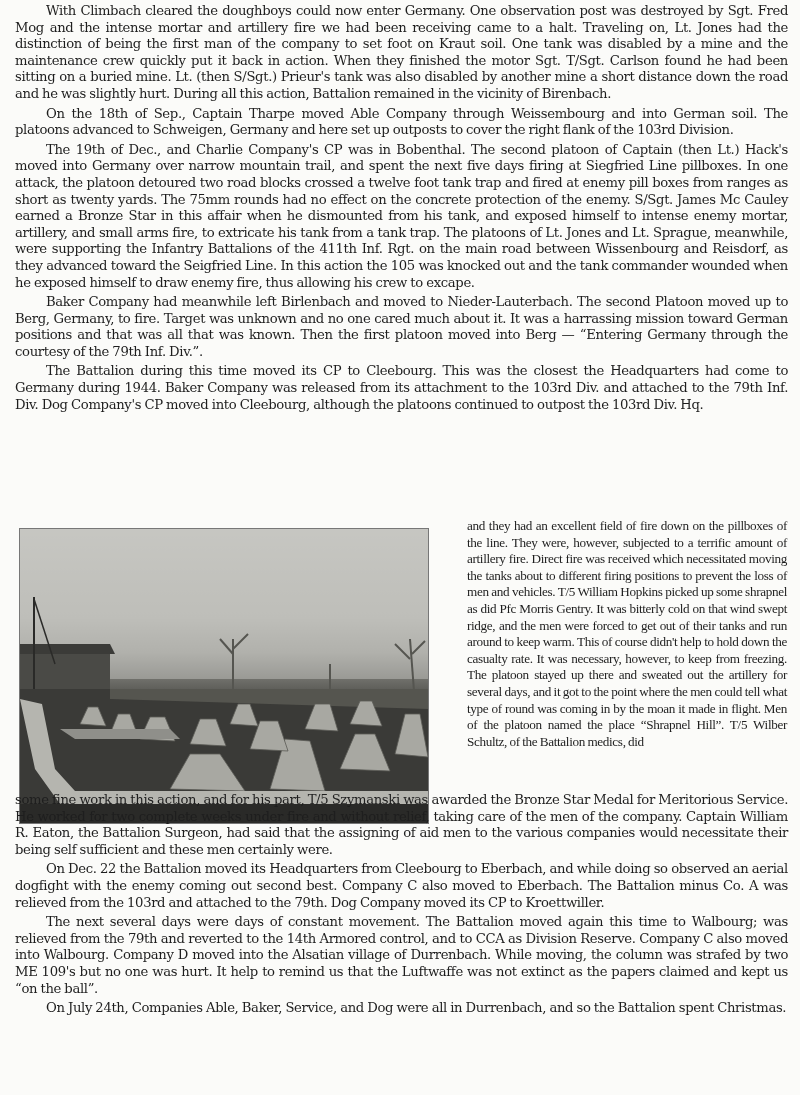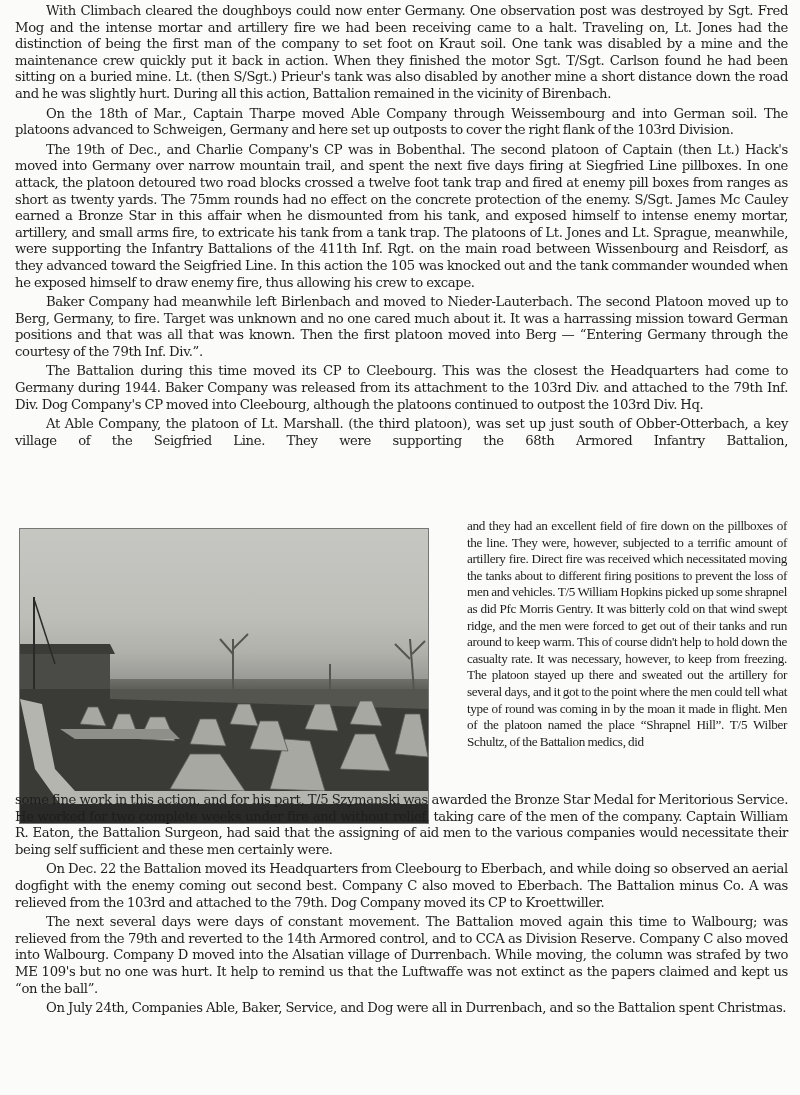--- a/index.html
+++ b/index.html
@@ -43,25 +43,24 @@
   }
   .photo svg { position: absolute; left: 0; top: 0; }
 </style>
 </head>
 <body>
 
 <div class="page">
 
   <div class="col top">
     <p>With Climbach cleared the doughboys could now enter Germany. One observation post was destroyed by Sgt. Fred Mog and the intense mortar and artillery fire we had been receiving came to a halt. Traveling on, Lt. Jones had the distinction of being the first man of the company to set foot on Kraut soil. One tank was disabled by a mine and the maintenance crew quickly put it back in action. When they finished the motor Sgt. T/Sgt. Carlson found he had been sitting on a buried mine. Lt. (then S/Sgt.) Prieur's tank was also disabled by another mine a short distance down the road and he was slightly hurt. During all this action, Battalion remained in the vicinity of Birenbach.</p>
-    <p>On the 18th of Mar., Captain Tharpe moved Able Company through Weissembourg and into German soil. The platoons advanced to Schweigen, Germany and here set up outposts to cover the right flank of the 103rd Division.</p>
+    <p>On the 18th of Sep., Captain Tharpe moved Able Company through Weissembourg and into German soil. The platoons advanced to Schweigen, Germany and here set up outposts to cover the right flank of the 103rd Division.</p>
     <p>The 19th of Dec., and Charlie Company's CP was in Bobenthal. The second platoon of Captain (then Lt.) Hack's moved into Germany over narrow mountain trail, and spent the next five days firing at Siegfried Line pillboxes. In one attack, the platoon detoured two road blocks crossed a twelve foot tank trap and fired at enemy pill boxes from ranges as short as twenty yards. The 75mm rounds had no effect on the concrete protection of the enemy. S/Sgt. James Mc Cauley earned a Bronze Star in this affair when he dismounted from his tank, and exposed himself to intense enemy mortar, artillery, and small arms fire, to extricate his tank from a tank trap. The platoons of Lt. Jones and Lt. Sprague, meanwhile, were supporting the Infantry Battalions of the 411th Inf. Rgt. on the main road between Wissenbourg and Reisdorf, as they advanced toward the Seigfried Line. In this action the 105 was knocked out and the tank commander wounded when he exposed himself to draw enemy fire, thus allowing his crew to excape.</p>
     <p>Baker Company had meanwhile left Birlenbach and moved to Nieder-Lauterbach. The second Platoon moved up to Berg, Germany, to fire. Target was unknown and no one cared much about it. It was a harrassing mission toward German positions and that was all that was known. Then the first platoon moved into Berg — “Entering Germany through the courtesy of the 79th Inf. Div.”.</p>
     <p>The Battalion during this time moved its CP to Cleebourg. This was the closest the Headquarters had come to Germany during 1944. Baker Company was released from its attachment to the 103rd Div. and attached to the 79th Inf. Div. Dog Company's CP moved into Cleebourg, although the platoons continued to outpost the 103rd Div. Hq.</p>
-    <p style="text-align-last: justify;">At Able Company, the platoon of Lt. Marshall. (the third platoon), was set up just south of Obber-Otterbach, a key village of the Seigfried Line. They were supporting the 68th Armored Infantry Battalion,</p>
   </div>
 
   <div class="photo">
     <svg width="408" height="294" viewBox="0 0 408 294">
 
       <rect x="0" y="0" width="408" height="150" fill="#c4c4bf" opacity="0.5"></rect>
 
       <rect x="0" y="115" width="90" height="60" fill="#4a4a46"></rect>
       <polygon points="0,115 90,115 95,125 0,125" fill="#3b3b38"></polygon>
 

